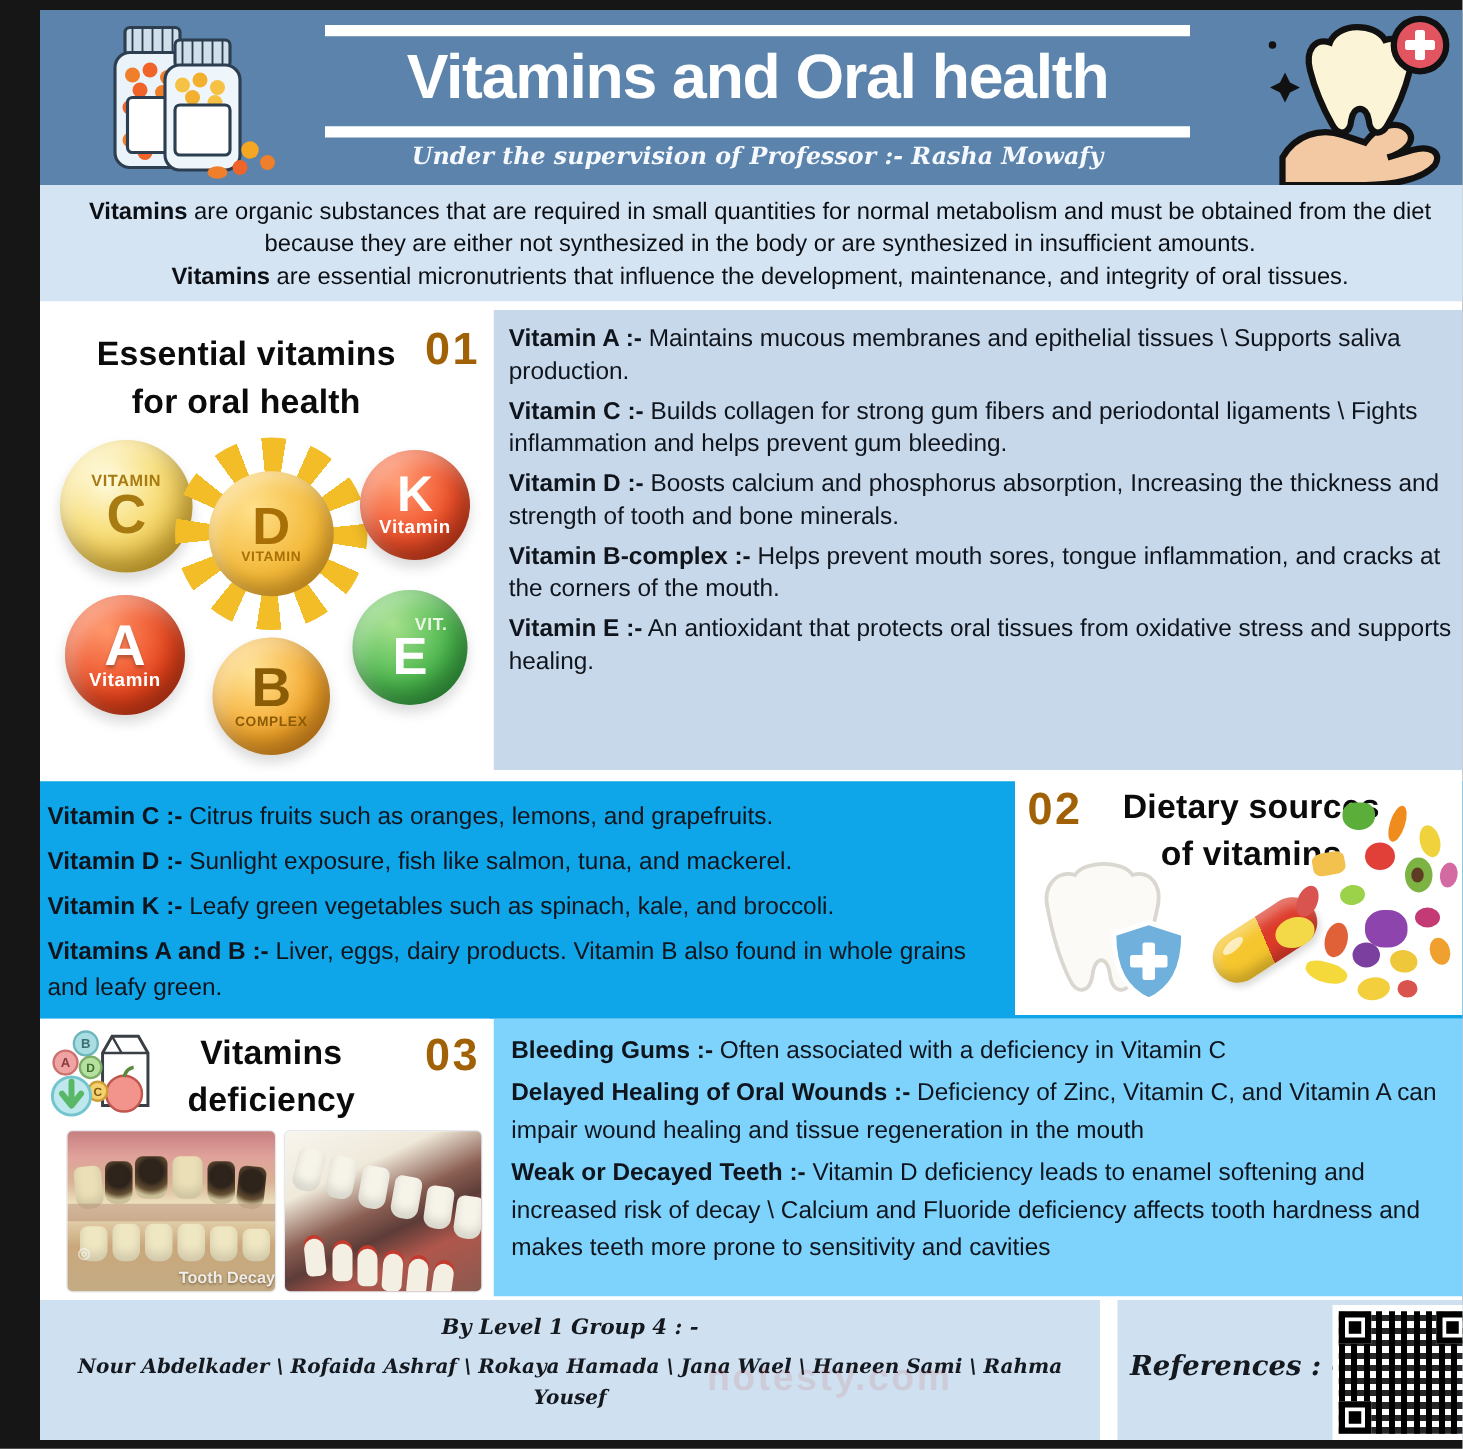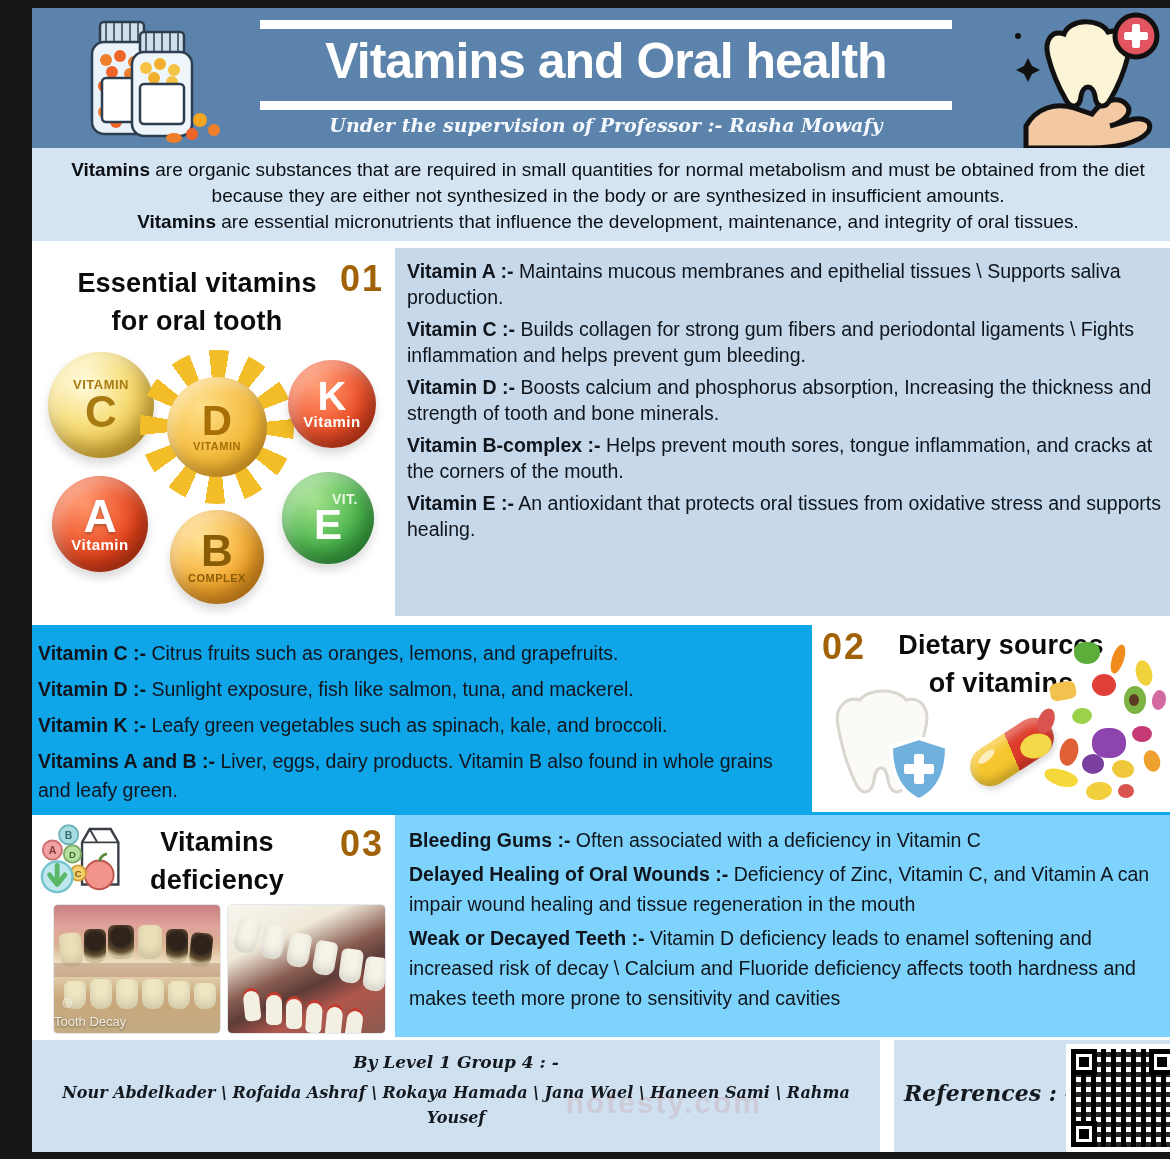--- a/index.html
+++ b/index.html
@@ -89,21 +89,21 @@
   .c3-h1 { position:absolute; left:90px; top:12px; width:190px; text-align:center; }
   .c3-h2 { position:absolute; left:90px; top:50px; width:190px; text-align:center; }
   .c3-num { position:absolute; right:8px; top:8px; }
   .photo { position:absolute; top:90px; height:128px; border-radius:4px; overflow:hidden; background:#ddd; box-shadow:0 0 0 1px #e3e8ee; }
   .photo1 { left:22px; width:166px; background:linear-gradient(180deg,#c77f80 0%,#e0a29b 16%,#d9b394 32%,#efe4c2 46%,#caa87c 72%,#c3ab83 100%); }
   .photo2 { left:196px; width:157px; background:linear-gradient(155deg,#f8f5ee 0%,#efe9da 28%,#8a5e52 48%,#5d3c38 60%,#b0574c 74%,#8a5a50 100%); }
   .photo i { position:absolute; }
   .tooth-sq { width:22px; height:34px; border-radius:6px 6px 9px 9px; background:#eadfb6; box-shadow:inset 0 -6px 8px rgba(0,0,0,.12); }
   .decay { background:radial-gradient(circle at 50% 35%, #2f241c 0 36%, #6b5336 60%, #e4d8ac 78%); }
   .cap1 { position:absolute; left:8px; bottom:24px; font-size:12px; font-weight:bold; color:rgba(255,255,255,.55); }
-  .photo-caption { position:absolute; left:0; right:0; bottom:4px; text-align:left; font-size:13px; font-weight:normal;
+  .photo-caption { position:absolute; left:0; right:0; bottom:4px; text-align:right; font-size:13px; font-weight:bold;
                    color:rgba(255,255,255,.85); text-shadow:0 1px 2px rgba(90,70,40,.8); }
   .low-teeth { width:16px; height:30px; border-radius:8px 8px 5px 5px; background:#f3efe2; box-shadow:0 -3px 0 #c23b2e; }
   .card3-right { position:absolute; left:363px; top:807px; width:775px; height:222px; background:#7dd3fc; padding:10px 14px; }
   .card3-right p { line-height:30px; margin-bottom:4px; }
 
   
   .foot-left { position:absolute; left:0; top:1032px; width:848px; height:112px; background:#cfe0f0; text-align:center;
                font-family:"DejaVu Serif", serif; font-style:italic; font-weight:bold; color:#14181f; }
   .byline { padding-top:12px; font-size:17px; }
   .names { font-size:16px; line-height:25px; margin-top:8px; }
@@ -173,21 +173,21 @@
 
   <div class="band-intro">
     <div><b>Vitamins</b><span> are organic substances that are required in small quantities for normal metabolism and must be obtained from the diet</span></div>
     <div><span>because they are either not synthesized in the body or are synthesized in insufficient amounts.</span></div>
     <div><b>Vitamins</b><span> are essential micronutrients that influence the development, maintenance, and integrity of oral tissues.</span></div>
   </div>
 
   <div class="card1-left">
     <div class="c1-h">
       <div class="card-h">Essential vitamins</div>
-      <div class="card-h">for oral tooth</div>
+      <div class="card-h">for oral health</div>
     </div>
     <div class="num c1-num">01</div>
 
     <div class="ball ball-c">
       <span class="sm">VITAMIN</span>
         <span class="lg">C</span>
     </div>
     <div class="sun">
       <div class="sun-ball">
         <span class="lg">D</span>

